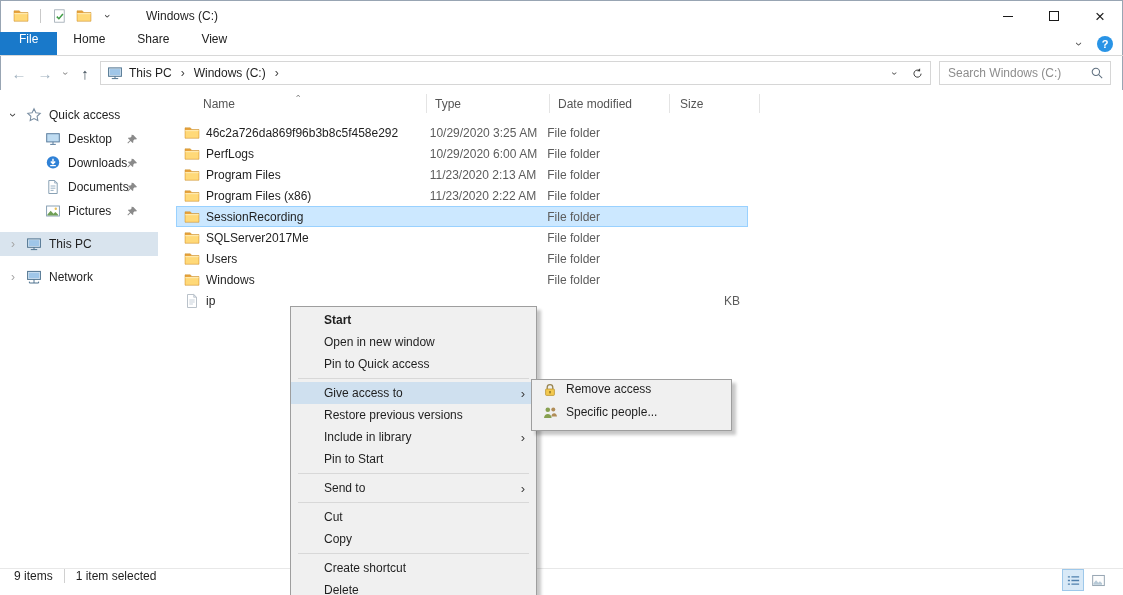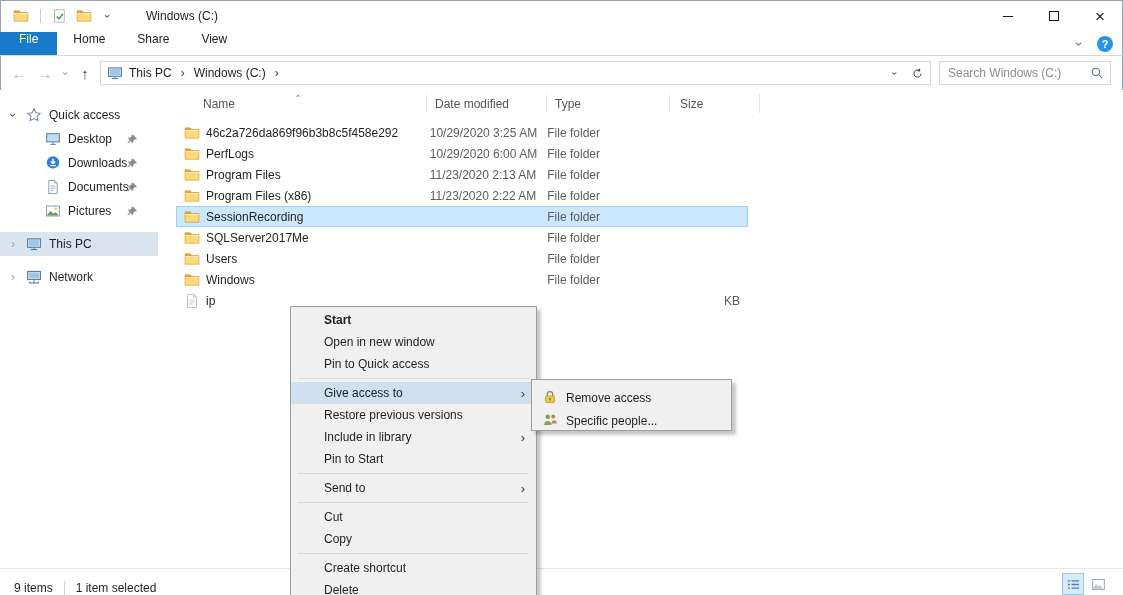--- a/index.html
+++ b/index.html
@@ -79,24 +79,24 @@
 .fc-type{width:123px;padding-left:8px;color:#5c5c5c}
 .fc-size{width:90px;padding-right:8px;text-align:right;color:#5c5c5c}
 
 .ctxmenu{position:absolute;left:290px;top:216px;width:247px;background:var(--menu-bg);border:1px solid var(--menu-border);padding:2px 0;box-shadow:4px 4px 3px rgba(0,0,0,.22);z-index:10}
 .mitem{height:22px;display:flex;align-items:center;padding:0 11px 0 33px}
 .mitem.hl{background:var(--menu-highlight)}
 .mitem.bold .mlabel{font-weight:bold}
 .marrow{margin-left:auto;font-size:13px;color:#3c3c3c}
 .msep{height:1px;background:#d8d8d8;margin:3px 7px}
 .submenu{position:absolute;left:531px;top:289px;width:201px;background:var(--menu-bg);border:1px solid var(--menu-border);padding:2px 0;box-shadow:4px 4px 3px rgba(0,0,0,.22);z-index:11}
-.smitem{height:23px;display:flex;align-items:flex-end;padding:0 8px 0 10px}
+.smitem{height:23px;display:flex;align-items:flex-start;padding:0 8px 0 10px}
 .smitem svg.ic{margin-right:8px}
 
-.statusbar{position:absolute;left:0;bottom:0;width:100%;height:27px;display:flex;align-items:flex-end;padding:0 14px;border-top:1px solid #e8e8e8;background:#fff}
+.statusbar{position:absolute;left:0;bottom:0;width:100%;height:27px;display:flex;align-items:flex-start;padding:0 14px;border-top:1px solid #e8e8e8;background:#fff}
 .sb-div{width:1px;height:14px;background:#d0d0d0;margin:0 11px}
 .sb-right{margin-left:auto;display:flex;align-items:center}
 .viewbtn{width:22px;height:22px;display:flex;align-items:center;justify-content:center;margin-left:3px;border:1px solid transparent}
 .viewbtn.active{background:#d8e9f7;border-color:#9ec8ea}
 .viewbtn svg{width:15px;height:15px}
 </style>
 </head>
 <body>
 
 <div class="titlebar">
@@ -281,26 +281,26 @@
       </div>
     </div>
 
   <div class="filearea">
     <div class="fheader">
       <div class="hcell hc-name">
         <span class="sortmark">›</span>
         <span>Name</span>
         <span class="hsep"></span>
       </div>
+      <div class="hcell hc-type">
+        <span>Type</span>
+        <span class="hsep"></span>
+      </div>
       <div class="hcell hc-date">
         <span>Date modified</span>
-        <span class="hsep"></span>
-      </div>
-      <div class="hcell hc-type">
-        <span>Type</span>
         <span class="hsep"></span>
       </div>
       <div class="hcell hc-size">
         <span>Size</span>
         <span class="hsep"></span>
       </div>
     </div>
     <div class="frows">
         <div class="frow">
           <span class="fc fc-name">

